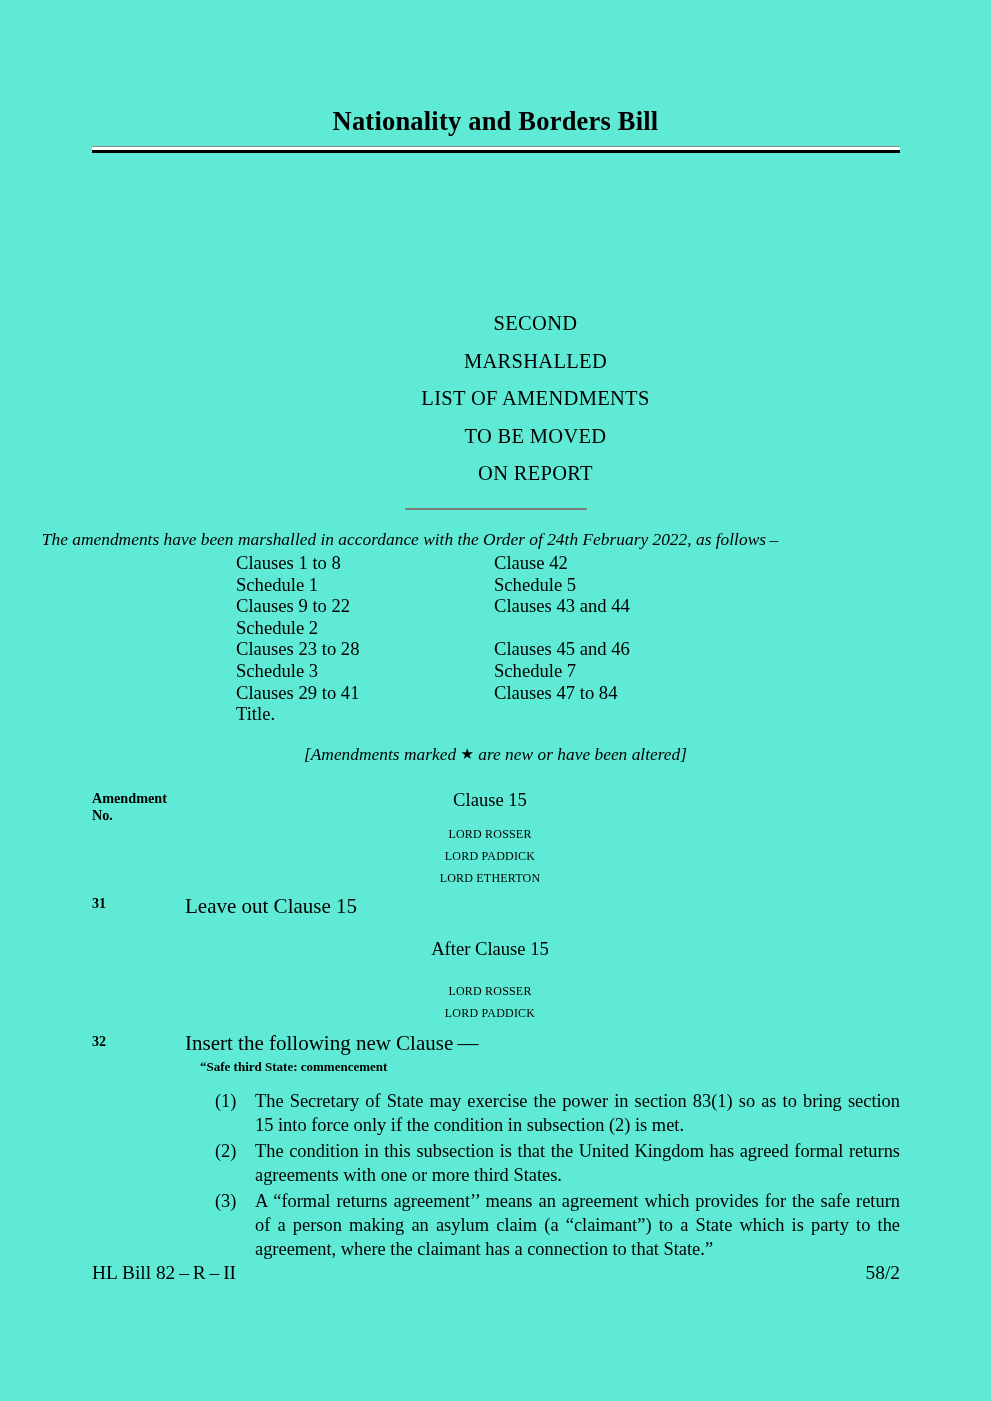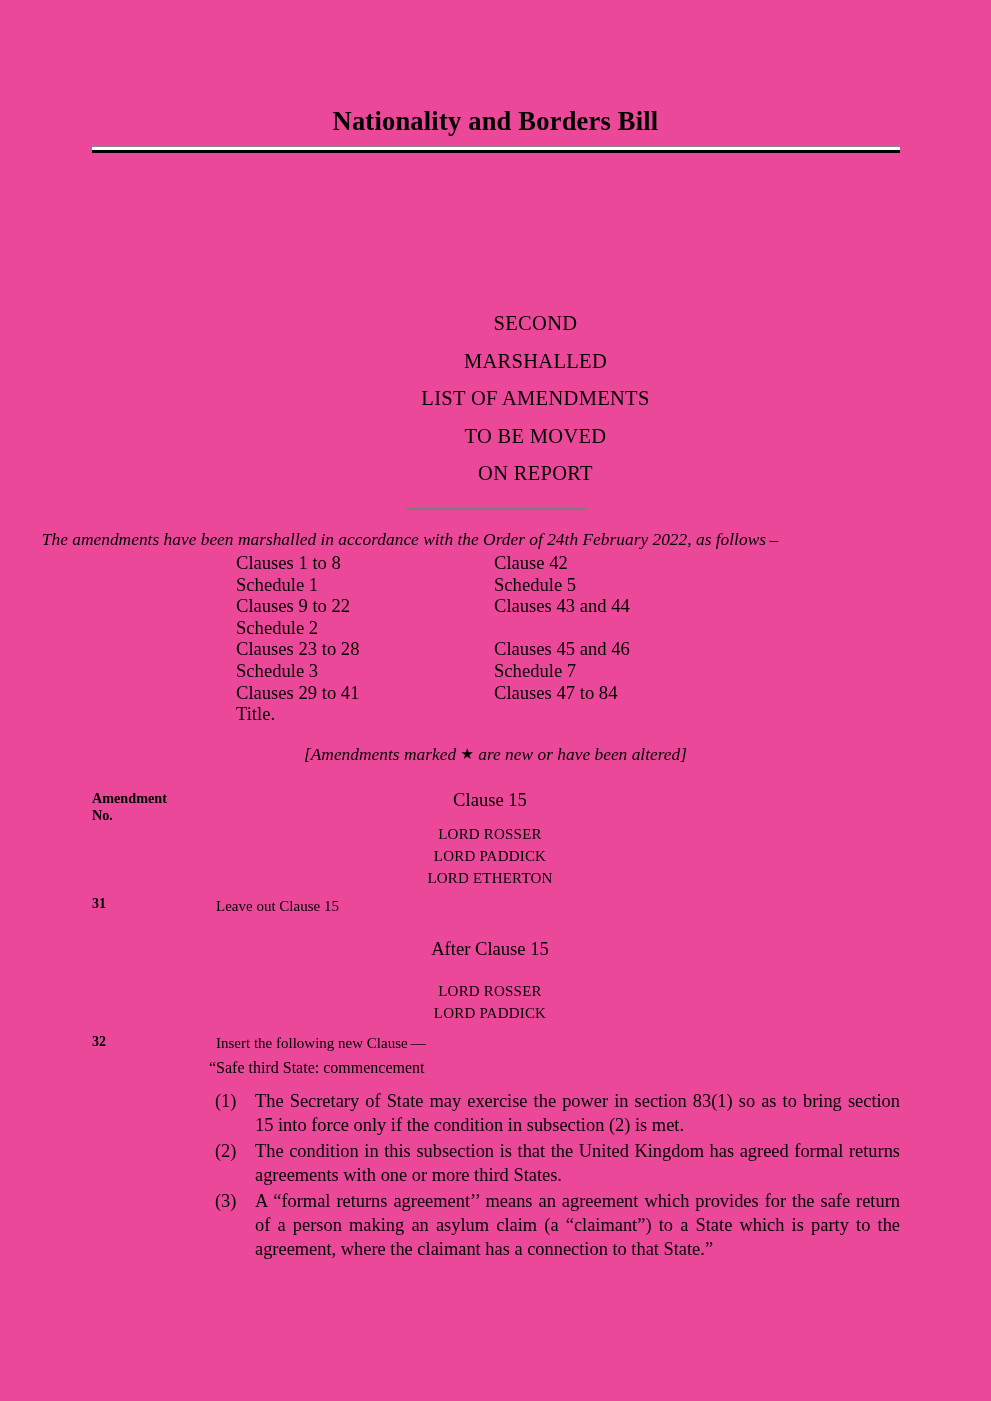--- a/index.html
+++ b/index.html
@@ -9,21 +9,21 @@
   }
   body {
     font-family: "Liberation Serif", "DejaVu Serif", serif;
     color: #000000;
   }
   .page {
     position: relative;
     width: 991px;
     height: 1401px;
     margin: 0 auto;
-    background: #ec4899;
+    background: #5eead4;
     overflow: hidden;
   }
 
   
   .doc-title {
     position: absolute;
     top: 106px;
     left: 0;
     width: 991px;
     text-align: center;
@@ -135,44 +135,44 @@
     position: absolute;
     left: 199px;
     width: 582px;
     text-align: center;
   }
   .section-heading {
     font-size: 18.6px;
     font-weight: normal;
   }
   .sponsor {
-    font-size: 15px;
+    font-size: 12px;
     line-height: 22.4px;
     letter-spacing: 0.2px;
   }
 
   
   .amend-num {
     position: absolute;
     left: 92px;
     font-size: 14px;
     font-weight: bold;
   }
   .amend-body {
     position: absolute;
-    left: 216px;
-    font-size: 15px;
+    left: 185px;
+    font-size: 21px;
     line-height: 24px;
     text-align: center;
   }
   .quoted-heading {
     position: absolute;
-    left: 209px;
-    font-size: 16px;
-    font-weight: normal;
+    left: 200px;
+    font-size: 13px;
+    font-weight: bold;
   }
 
   
   .subsection {
     position: absolute;
     left: 215px;
     width: 685px;
     font-size: 18.4px;
     line-height: 24.2px;
   }
@@ -288,14 +288,18 @@
   <div class="subsection" style="top:1139px;">
     <span class="marker">(2)</span>
     <div class="text">The condition in this subsection is that the United Kingdom has agreed formal returns agreements with one or more third States.</div>
   </div>
 
   <div class="subsection" style="top:1189px;">
     <span class="marker">(3)</span>
     <div class="text">A “formal returns agreement’’ means an agreement which provides for the safe return of a person making an asylum claim (a “claimant”) to a State which is party to the agreement, where the claimant has a connection to that State.”</div>
   </div>
 
+  <div class="footer">
+    <div>HL Bill 82 – R – II</div>
+    <div>58/2</div>
+  </div>
 
 </div>
 
 </body></html>

